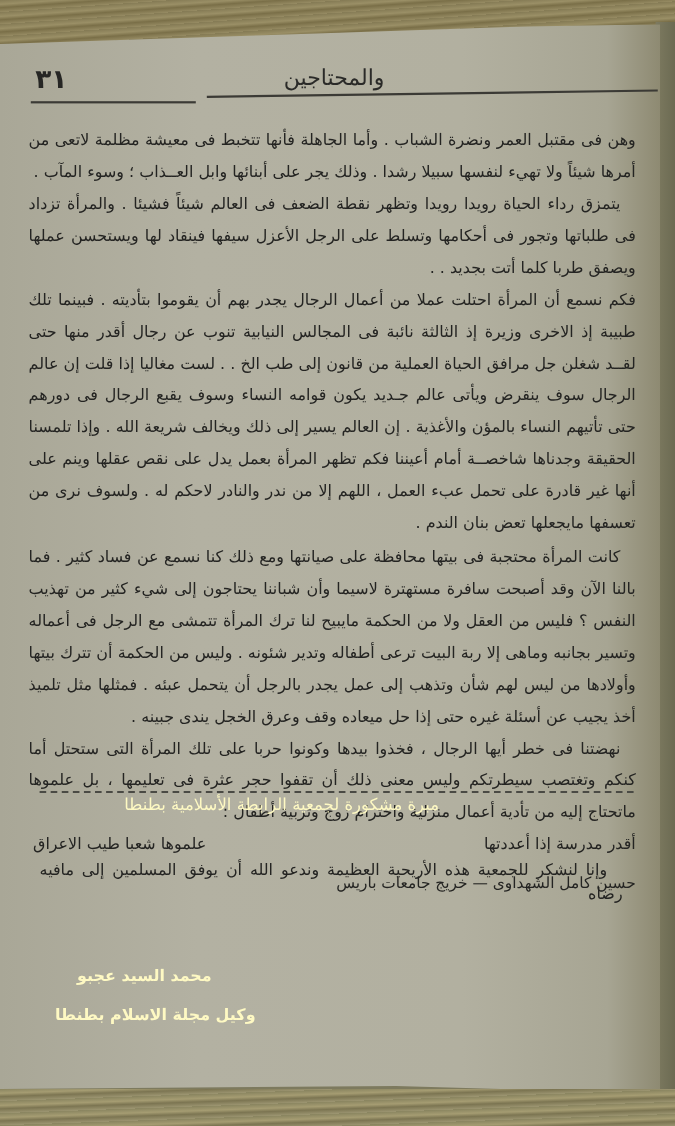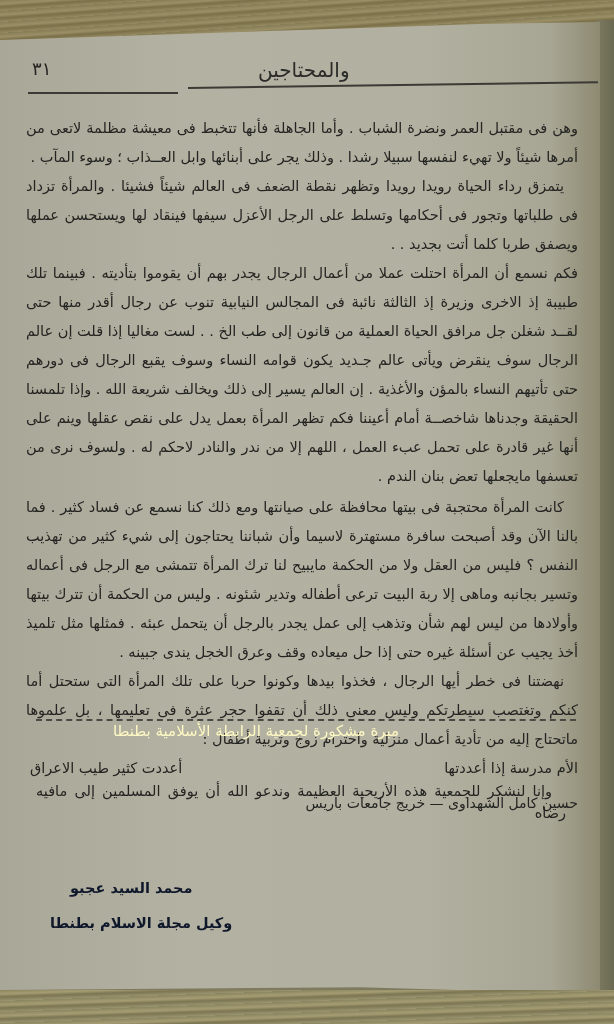--- a/index.html
+++ b/index.html
@@ -23,21 +23,21 @@
     }
     .page-shadow {
       position: absolute; left: 596px; top: 20px; width: 18px; height: 975px;
       background: linear-gradient(90deg, #7d7a60, #6b6a52);
     }
     .header {
       position: absolute; top: 58px; left: 28px; width: 548px; height: 34px;
     }
     .page-number {
       position: absolute; left: 4px; top: 0px;
-      font-size: 18px; font-weight: normal; color: #262624;
+      font-size: 24px; font-weight: bold; color: #262624;
       font-family: "DejaVu Sans", sans-serif;
     }
     .journal-title {
       position: absolute; left: 230px; top: 0px;
       font-size: 20px; color: #2a2a28; direction: rtl;
       font-family: "DejaVu Sans", sans-serif;
     }
     .header-rule-left {
       position: absolute; left: 0; top: 34px; width: 150px; height: 2px; background: #3b3a35;
     }
@@ -73,21 +73,21 @@
       font-family: "DejaVu Sans", sans-serif;
     }
     .notice-body {
       position: absolute; left: 36px; top: 780px; width: 530px;
       direction: rtl; text-align: justify; text-align-last: right;
       font-size: 14.5px; line-height: 22px; color: #242422;
       font-family: "DejaVu Sans", sans-serif;
     }
     .notice-sign {
       position: absolute; left: 52px; direction: rtl; text-align: center;
-      font-size: 14.5px; color: #0f172a; font-weight: bold;
+      font-size: 14.5px; color: #fef9c3; font-weight: bold;
       font-family: "DejaVu Sans", sans-serif;
     }
     .sign-name { top: 880px; left: 70px; }
     .sign-role { top: 915px; left: 50px; }
   </style>
 </head>
 <body>
 
 <div class="wood-top"></div>
 <div class="page-shadow"></div>
@@ -101,22 +101,22 @@
   <div class="header-rule-right"></div>
 </div>
 
 <div class="body-text">
   <p class="para">وهن فى مقتبل العمر ونضرة الشباب . وأما الجاهلة فأنها تتخبط فى معيشة مظلمة لاتعى من أمرها شيئاً ولا تهيء لنفسها سبيلا رشدا . وذلك يجر على أبنائها وابل العــذاب ؛ وسوء المآب .</p>
   <p class="para indent">يتمزق رداء الحياة رويدا رويدا وتظهر نقطة الضعف فى العالم شيئاً فشيئا . والمرأة تزداد فى طلباتها وتجور فى أحكامها وتسلط على الرجل الأعزل سيفها فينقاد لها ويستحسن عملها ويصفق طربا كلما أتت بجديد . .</p>
   <p class="para">فكم نسمع أن المرأة احتلت عملا من أعمال الرجال يجدر بهم أن يقوموا بتأديته . فبينما تلك طبيبة إذ الاخرى وزيرة إذ الثالثة نائبة فى المجالس النيابية تنوب عن رجال أقدر منها حتى لقــد شغلن جل مرافق الحياة العملية من قانون إلى طب الخ . . لست مغاليا إذا قلت إن عالم الرجال سوف ينقرض ويأتى عالم جـديد يكون قوامه النساء وسوف يقبع الرجال فى دورهم حتى تأتيهم النساء بالمؤن والأغذية . إن العالم يسير إلى ذلك ويخالف شريعة الله . وإذا تلمسنا الحقيقة وجدناها شاخصــة أمام أعيننا فكم تظهر المرأة بعمل يدل على نقص عقلها وينم على أنها غير قادرة على تحمل عبء العمل ، اللهم إلا من ندر والنادر لاحكم له . ولسوف نرى من تعسفها مايجعلها تعض بنان الندم .</p>
   <p class="para indent gap-before">كانت المرأة محتجبة فى بيتها محافظة على صيانتها ومع ذلك كنا نسمع عن فساد كثير . فما بالنا الآن وقد أصبحت سافرة مستهترة لاسيما وأن شباننا يحتاجون إلى شيء كثير من تهذيب النفس ؟ فليس من العقل ولا من الحكمة مايبيح لنا ترك المرأة تتمشى مع الرجل فى أعماله وتسير بجانبه وماهى إلا ربة البيت ترعى أطفاله وتدير شئونه . وليس من الحكمة أن تترك بيتها وأولادها من ليس لهم شأن وتذهب إلى عمل يجدر بالرجل أن يتحمل عبئه . فمثلها مثل تلميذ أخذ يجيب عن أسئلة غيره حتى إذا حل ميعاده وقف وعرق الخجل يندى جبينه .</p>
   <p class="para indent">نهضتنا فى خطر أيها الرجال ، فخذوا بيدها وكونوا حربا على تلك المرأة التى ستحتل أما كنكم وتغتصب سيطرتكم وليس معنى ذلك أن تقفوا حجر عثرة فى تعليمها ، بل علموها ماتحتاج إليه من تأدية أعمال منزلية واحترام زوج وتربية أطفال :</p>
   <div class="verse-row">
-    <span>الأم مدرسة  إذا  أعددتها</span>
-    <span>أعددت كثير طيب الاعراق</span>
+    <span>أقدر مدرسة  إذا  أعددتها</span>
+    <span>علموها شعبا طيب الاعراق</span>
   </div>
   <div class="signature-line">حسين كامل الشهداوى  —  خريج جامعات باريس</div>
 </div>
 
 <div class="divider"></div>
 
 <div class="notice-title">مبرة مشكورة لجمعية الرابطة الأسلامية بطنطا</div>
 
 <div class="notice-body">
   <p class="para indent">وإنا لنشكر للجمعية هذه الأريحية العظيمة وندعو الله أن يوفق المسلمين إلى مافيه رضاه</p>

